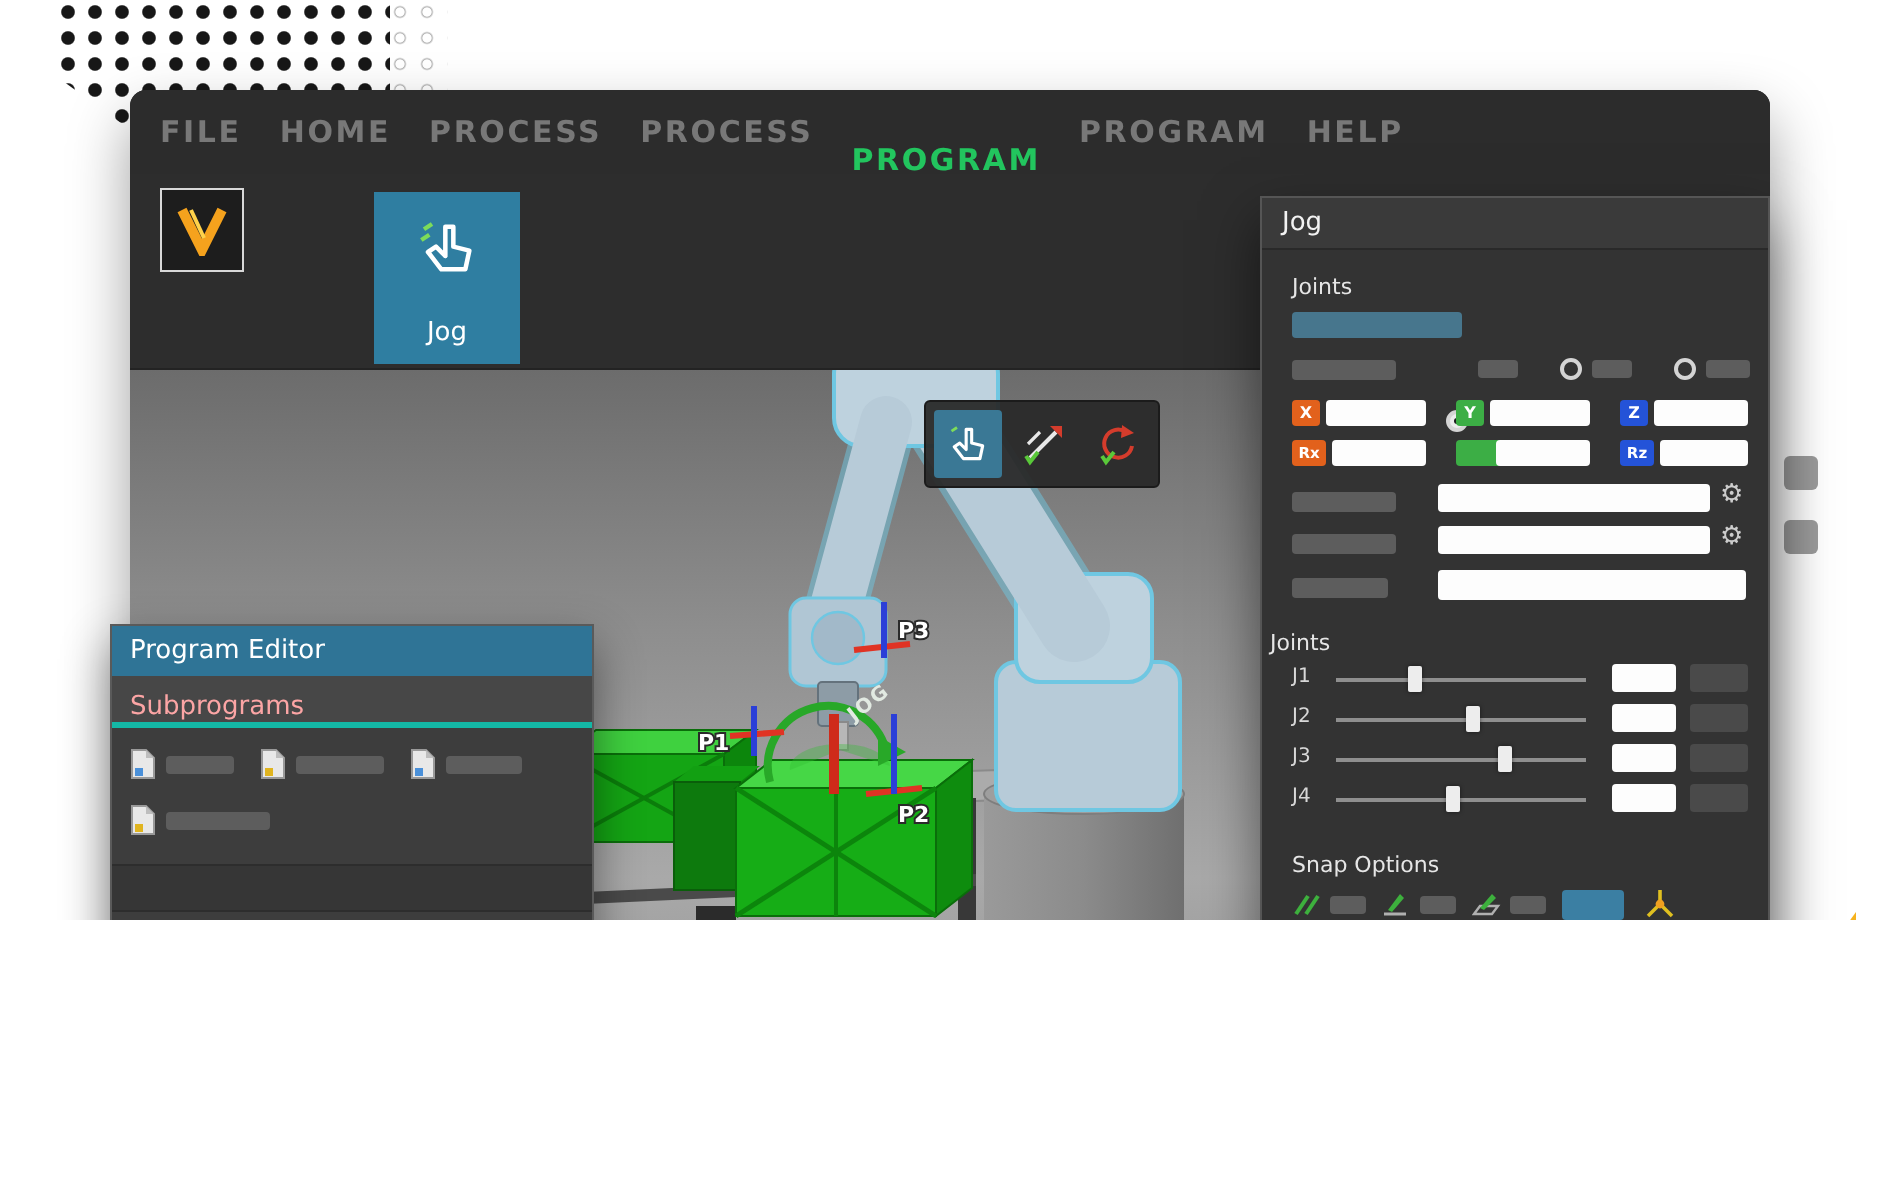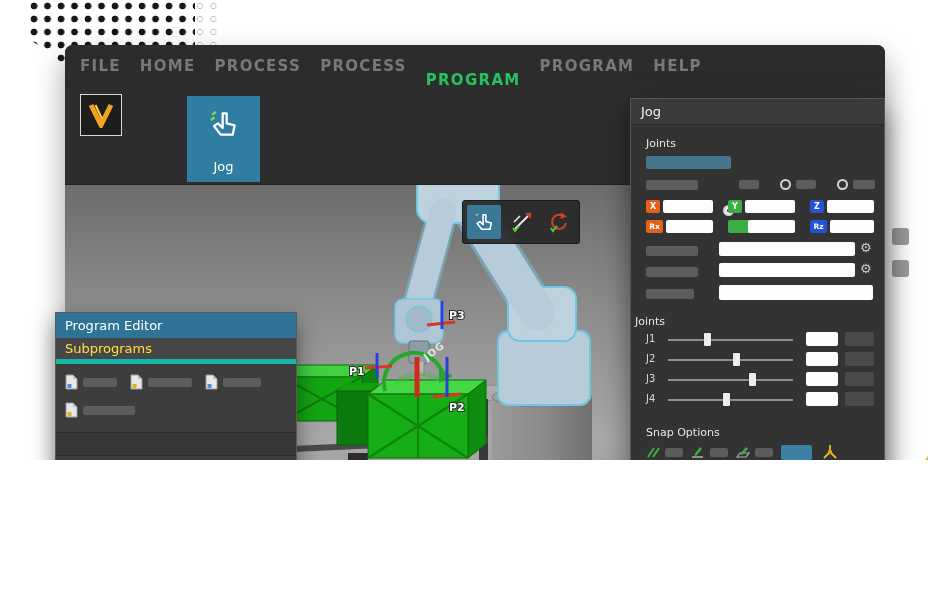--- a/index.html
+++ b/index.html
@@ -44,22 +44,22 @@
     background:rgba(40,40,40,.94); border:1px solid #1b1b1b; border-radius:3px; }
   .vp-btn { width:34px; height:34px; display:flex; align-items:center; justify-content:center;
     border-radius:2px; cursor:pointer; }
   .vp-btn.selected { background:#3a7895; }
 
   
   .pe-panel { position:absolute; left:55px; top:312px; width:242px; height:227px; background:#3d3d3d;
     border:1px solid #5a5a5a; box-shadow:0 10px 22px rgba(0,0,0,.45); z-index:3; }
   .pe-header { height:25px; background:#2f7496; color:#fff; font-size:13px; display:flex;
     align-items:center; padding-left:9px; cursor:move; }
-  .pe-sub { height:26px; background:#474747; color:#fde047; font-size:13px; display:flex;
-    align-items:center; padding-left:9px; border-bottom:5px solid #14b8a6; cursor:pointer; }
+  .pe-sub { height:26px; background:#474747; color:#fca5a5; font-size:13px; display:flex;
+    align-items:flex-end; padding-left:9px; border-bottom:3px solid #14b8a6; cursor:pointer; }
   .pe-body { position:relative; padding:10px 9px 0; }
   .pe-row { display:flex; gap:13px; margin-bottom:12px; }
   .pe-file { display:flex; align-items:center; gap:5px; cursor:pointer; }
   .bar { background:#5d5d5d; border-radius:2px; height:9px; }
   .pe-strip { height:24px; background:#363636; border-top:1px solid #2d2d2d; border-bottom:1px solid #2d2d2d;
     margin:14px -9px 0; }
   .pe-bottom { display:flex; align-items:center; gap:7px; margin-top:12px; }
 
   
   .jog-panel { position:absolute; left:630px; top:98px; width:255px; height:457px; background:#333;

